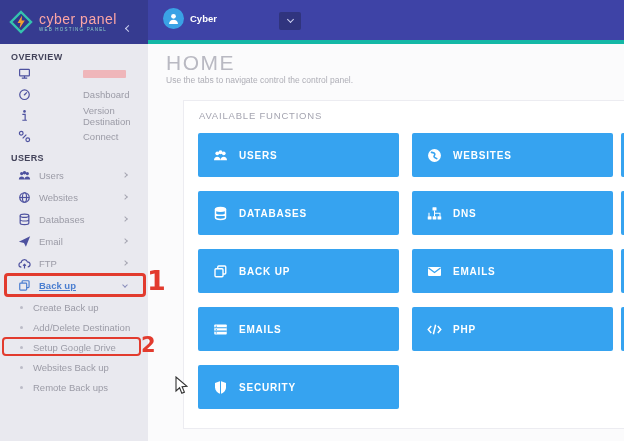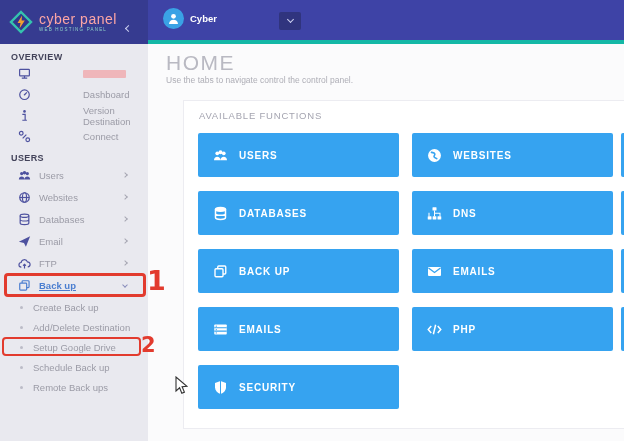--- a/index.html
+++ b/index.html
@@ -245,21 +245,21 @@
     <span class="slabel">Add/Delete Destination</span>
   </div>
   <div class="srow sub">
     <span class="bullet"></span>
     <span class="slabel">Setup Google Drive</span>
     <span class="redbox redbox-2"></span>
     <span class="stepnum stepnum-2">2</span>
   </div>
   <div class="srow sub">
     <span class="bullet"></span>
-    <span class="slabel">Schedule Back up</span>
+    <span class="slabel">Websites Back up</span>
   </div>
   <div class="srow sub">
     <span class="bullet"></span>
     <span class="slabel">Remote Back ups</span>
   </div>
 </div>
 
 <div class="main">
   <div class="page-title">HOME</div>
   <div class="page-subtitle">Use the tabs to navigate control the control panel.</div>

